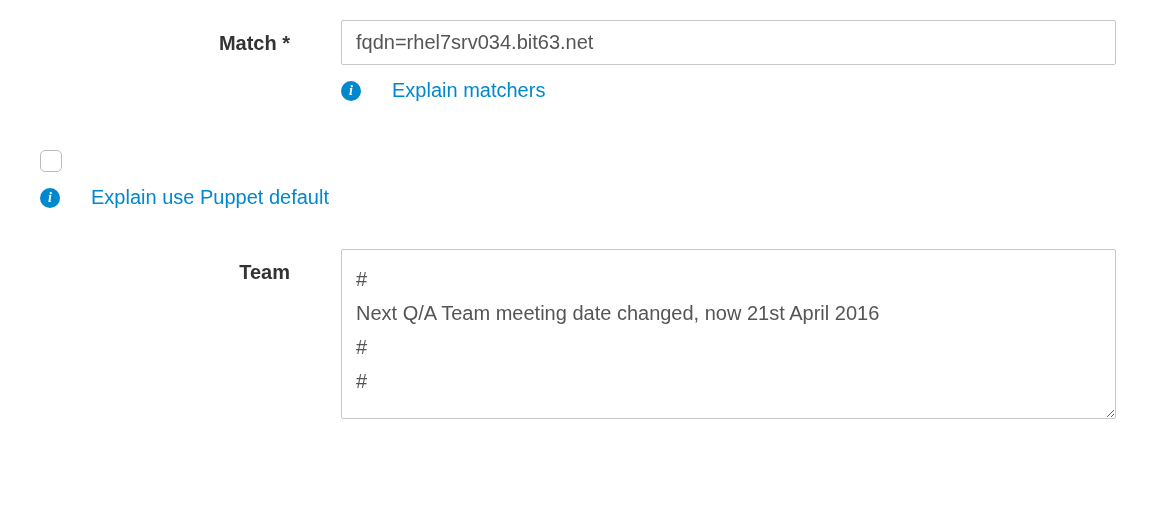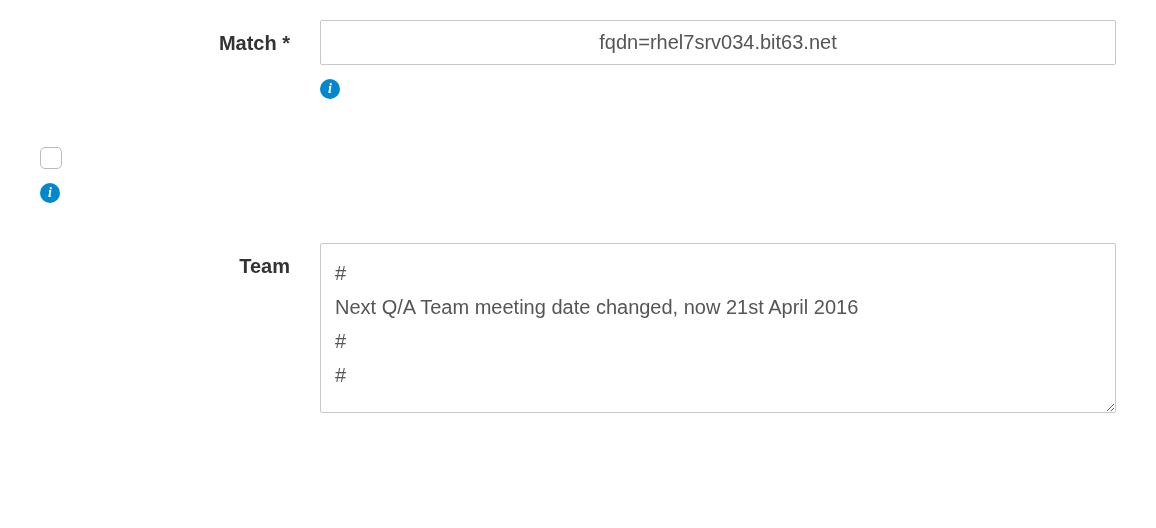--- a/index.html
+++ b/index.html
@@ -1,18 +1,19 @@
 <!DOCTYPE html>
 <html><head>
   <meta charset="utf-8">
   <style>
     * {
       box-sizing: border-box;
       margin: 0;
       padding: 0;
+      gap: 21px;
     }
     body {
       font-family: -apple-system, BlinkMacSystemFont, "Segoe UI", Helvetica, Arial, sans-serif;
       background: #ffffff;
       padding: 20px 40px;
       font-size: 20px;
       color: #333;
     }
     .form-row {
       display: flex;
@@ -32,21 +33,20 @@
       max-width: 800px;
     }
     .text-input {
       width: 100%;
       padding: 10px 14px;
       font-size: 20px;
       border: 1px solid #c8c8c8;
       border-radius: 2px;
       color: #555;
       font-family: inherit;
-      text-align: center;
     }
     .help-link-row {
       display: flex;
       align-items: center;
       margin-top: 14px;
       margin-bottom: 30px;
     }
     .info-icon {
       width: 20px;
       height: 20px;
@@ -96,29 +96,31 @@
   </style>
 </head>
 <body>
 
 <div class="form-row">
   <div class="label-col">Match *</div>
   <div class="input-col">
     <input type="text" class="text-input" value="fqdn=rhel7srv034.bit63.net" style="">
     <div class="help-link-row">
       <span class="info-icon">i</span>
+      <a class="help-link">Explain matchers</a>
     </div>
   </div>
 </div>
 
 <div class="form-row">
   <div class="input-col checkbox-col">
     <div class="checkbox"></div>
     <div class="help-link-row">
       <span class="info-icon">i</span>
+      <a class="help-link">Explain use Puppet default</a>
     </div>
   </div>
 </div>
 
 <div class="form-row">
   <div class="label-col">Team</div>
   <div class="input-col">
     <textarea class="textarea-input" style="">#
 Next Q/A Team meeting date changed, now 21st April 2016
 #

